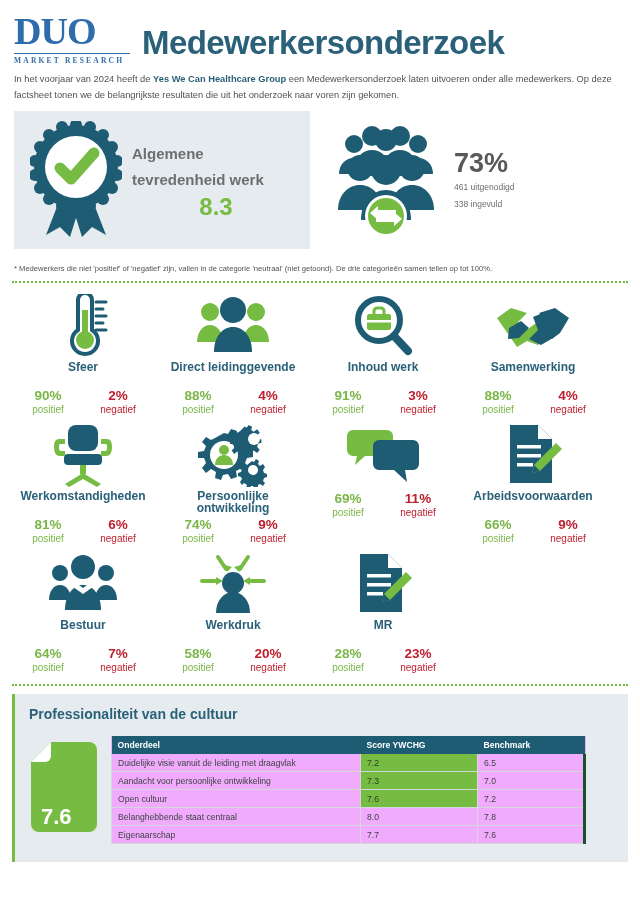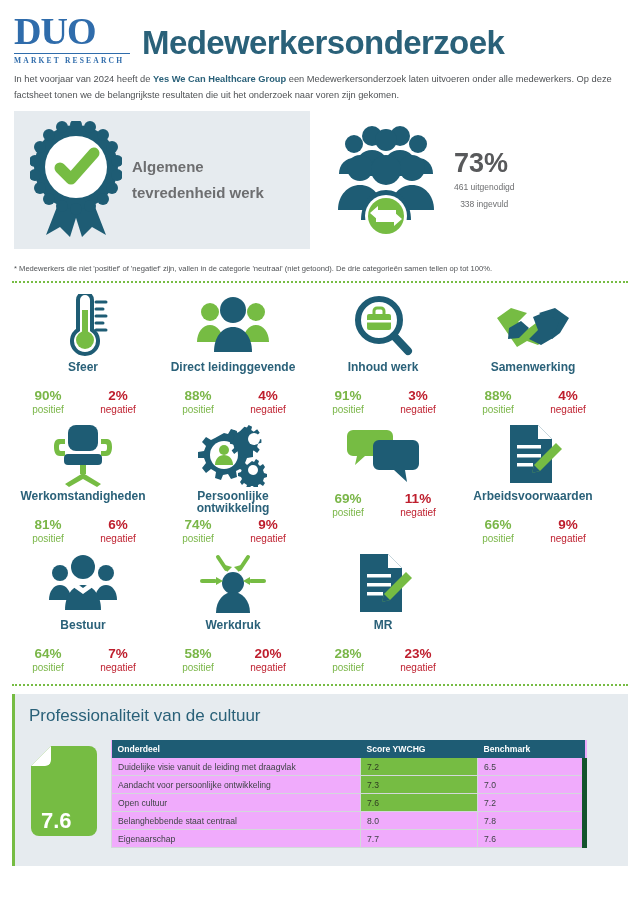--- a/index.html
+++ b/index.html
@@ -41,21 +41,21 @@
   }
   .badge-wrap{width:104px;flex:0 0 104px;display:flex;justify-content:center;}
   .stat-text{flex:1;padding-left:4px;}
   .stat-label{font-size:15px;line-height:26px;color:#6d6e70;font-weight:bold;}
   .stat-score{font-size:24px;font-weight:bold;color:#76bc43;text-align:center;line-height:26px;margin-top:1px;}
 
   .resp{flex:1;display:flex;align-items:center;padding-left:22px;}
   .resp-icon{width:108px;flex:0 0 108px;display:flex;justify-content:center;}
   .resp-text{padding-left:14px;}
   .resp-pct{font-size:27px;font-weight:bold;color:#58595b;line-height:30px;}
-  .resp-line{font-size:8.5px;line-height:15px;color:#6d6e70;margin-top:2px;text-align:center;}
+  .resp-line{font-size:8.5px;line-height:15px;color:#6d6e70;margin-top:2px;}
 
   .footnote{font-size:7.6px;color:#4f5255;padding:14px 14px 0 14px;line-height:12px;}
 
   .dotted{
     margin:6px 12px 0 12px;height:0;border-top:2px dotted #76bc43;
   }
 
   
   .grid{padding:4px 8px 0 8px;}
   .grid-row{display:flex;}
@@ -75,36 +75,36 @@
   .numlbl.pos{color:#7ab648;}
   .numlbl.neg{color:#be1e2d;}
 
   .dotted2{margin:10px 12px 0 12px;height:0;border-top:2px dotted #76bc43;}
 
   
   .panel{
     margin:8px 12px 0 12px;background:#e6ebef;padding:12px 14px 18px 14px;
     box-sizing:border-box;border-left:3px solid #76bc43;
   }
-  .panel-title{font-size:17px;font-weight:normal;color:#2a6179;margin-bottom:14px;}
+  .panel-title{font-size:14px;font-weight:bold;color:#2a6179;margin-bottom:14px;}
   .panel-body{display:flex;align-items:flex-start;}
   .docscore{width:82px;flex:0 0 82px;padding-top:4px;position:relative;}
   .docscore .num76{
     position:absolute;left:12px;bottom:8px;color:#ffffff;font-size:22px;font-weight:bold;
   }
   table{border-collapse:collapse;width:437px;table-layout:fixed;font-size:8.6px;background:#f0abfc;}
   thead th{
     background:#1e5c74;color:#fff;text-align:left;font-weight:bold;
     padding:4px 6px;font-size:8.6px;
   }
   tbody td{
     padding:3.5px 6px;color:#3f4346;border-bottom:1px solid #d3d8db;
     border-left:1px solid #d3d8db;
   }
-  tbody td:last-child{border-right:5px solid #14532d;margin-top:28px;}
+  tbody td:last-child{border-right:3px solid #14532d;margin-top:28px;}
   td.hl{background:#76bc43;color:#2f3d22;}
   .col-a{width:237px;}
   .col-b{width:105px;}
   .col-c{width:95px;}
 </style>
 </head>
 <body>
 
 <div class="page">
 
@@ -151,20 +151,21 @@
             <circle cx="19" cy="14" r="6"></circle>
               <circle cx="32" cy="6" r="6"></circle>
           </g>
           <circle cx="46" cy="46" r="31" fill="#ffffff"></circle>
           <path d="M30 47 L41 58 L64 32" stroke="#76bc43" stroke-width="11" fill="none" stroke-linecap="round" stroke-linejoin="round"></path>
         </svg>
       </div>
       <div class="stat-text">
         <div class="stat-label">Algemene</div>
         <div class="stat-label">tevredenheid werk</div>
+        <div class="stat-score">8.3</div>
       </div>
     </div>
 
     <div class="resp">
       <div class="resp-icon">
         <svg width="100" height="112" viewBox="0 0 100 112">
           <g fill="#1e5c74">
             <circle cx="18" cy="20" r="9"></circle>
               <path d="M3 50c0-10 7-16 15-16s15 6 15 16z"></path>
             <circle cx="82" cy="20" r="9"></circle>

